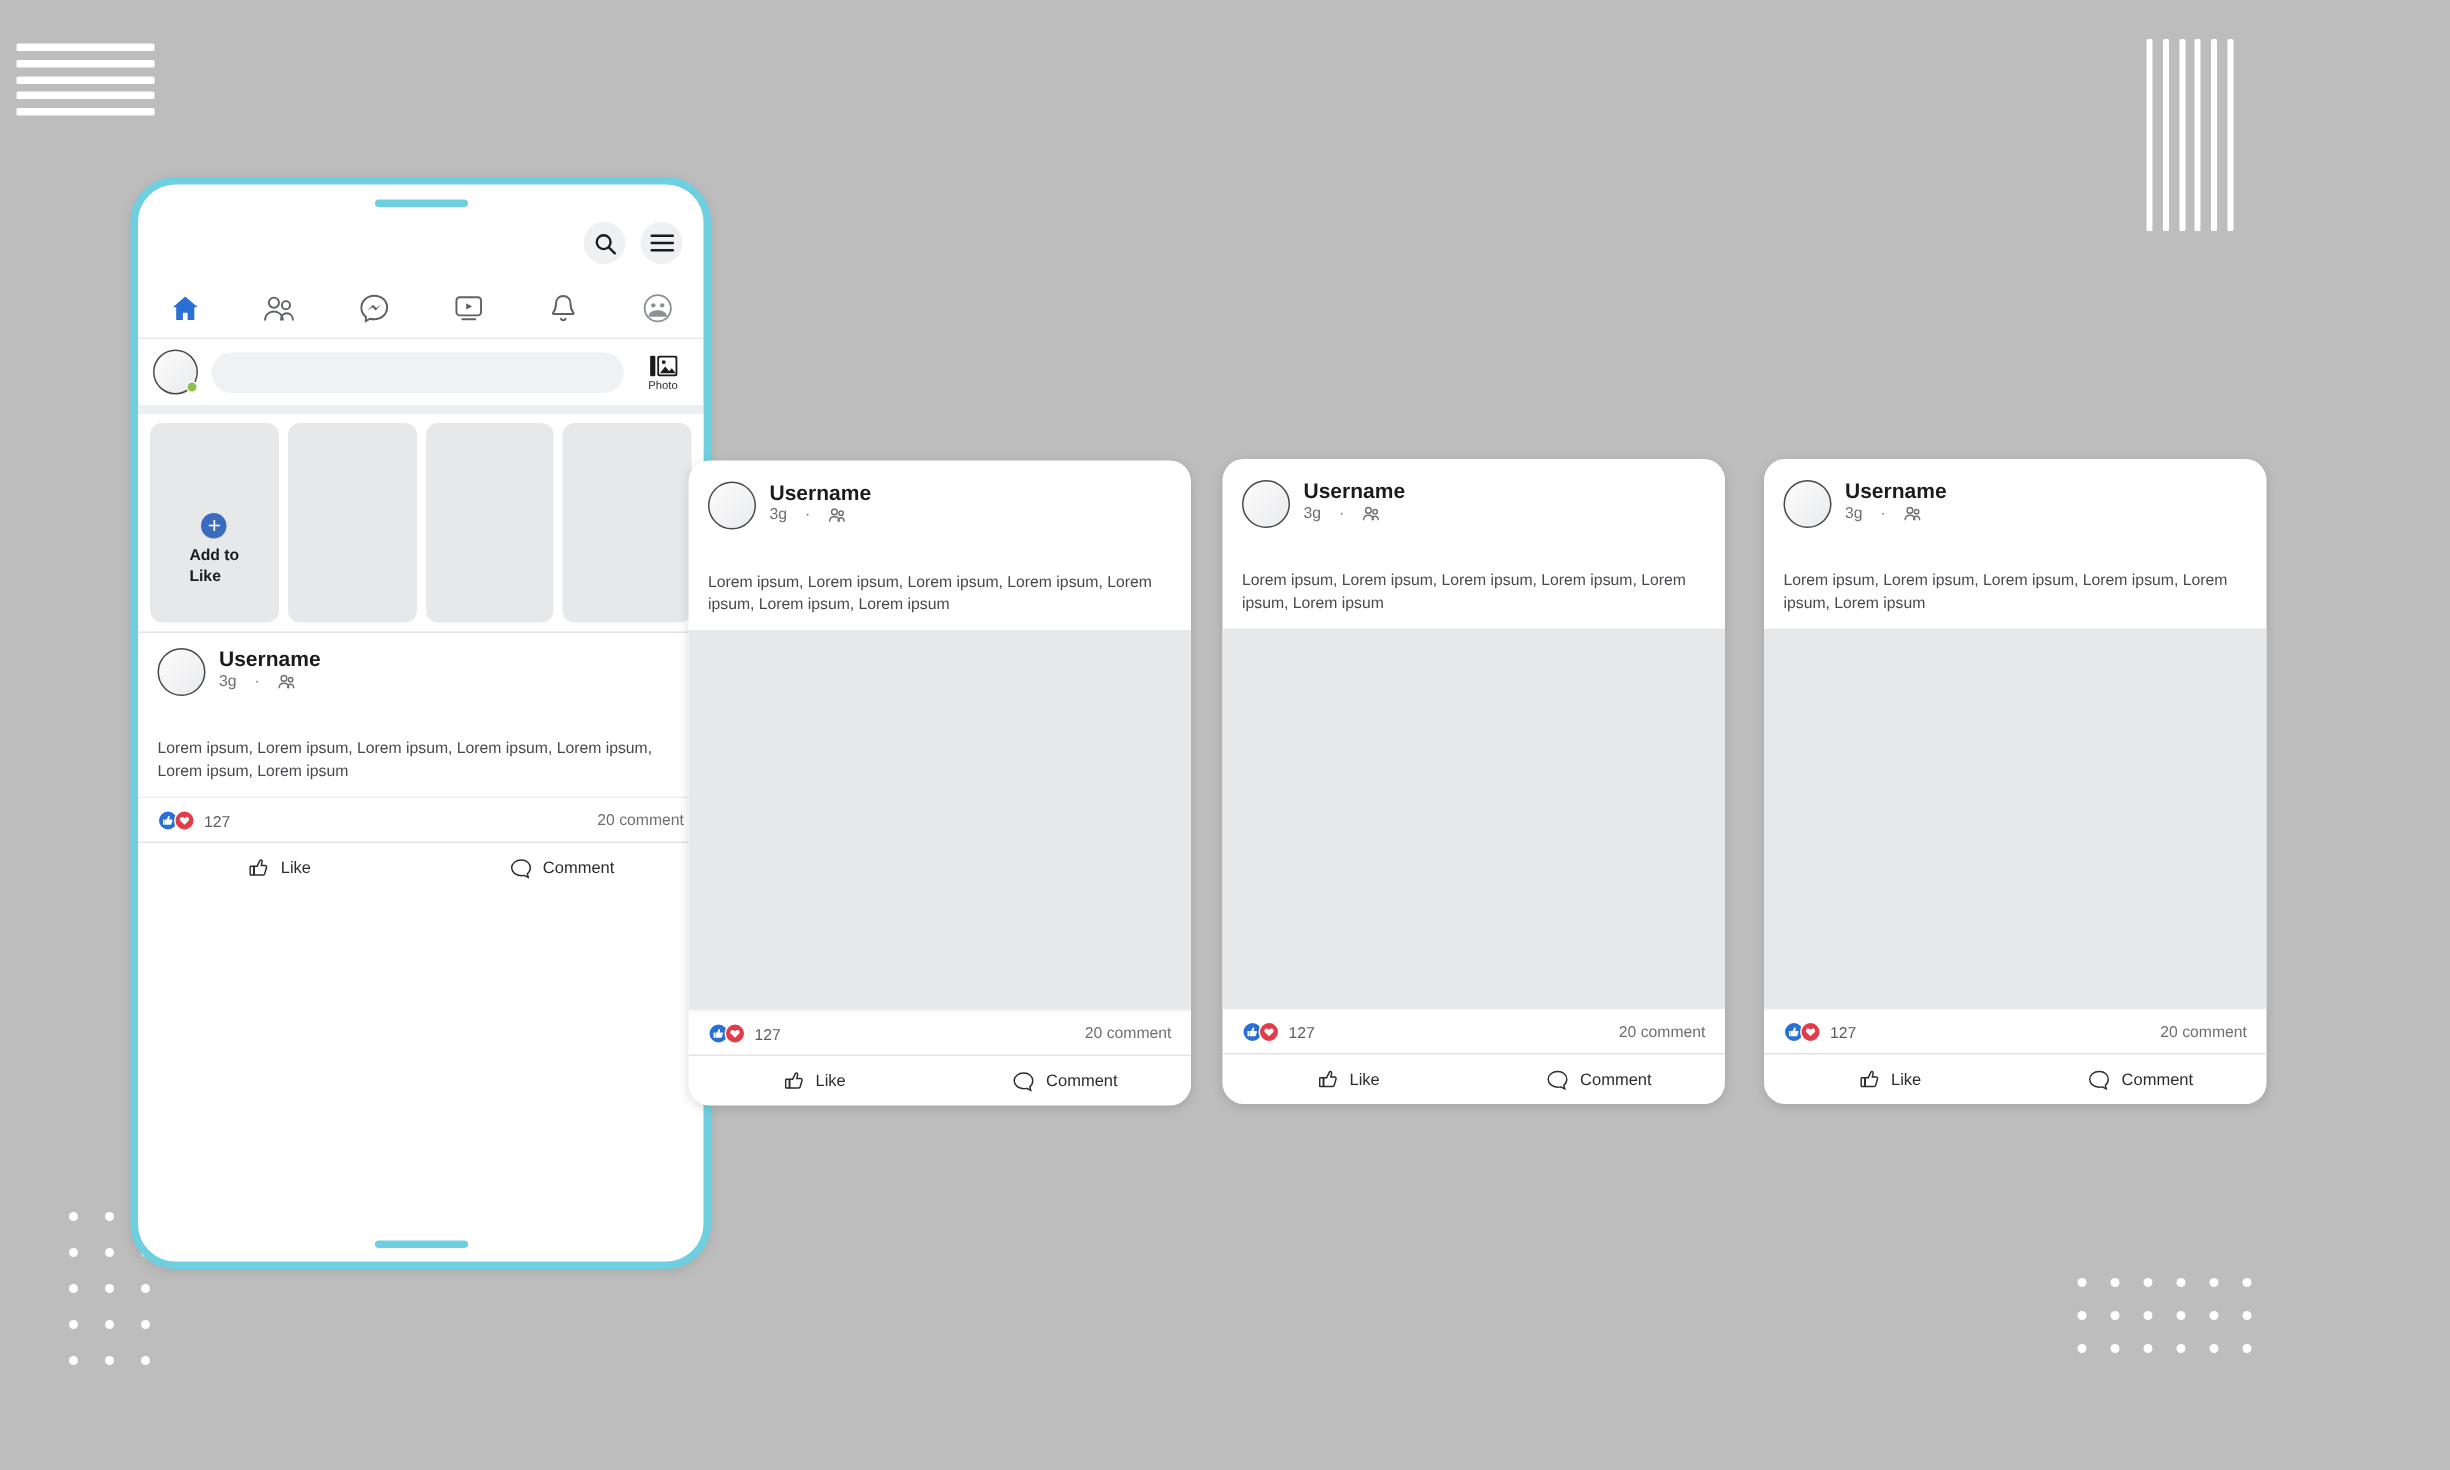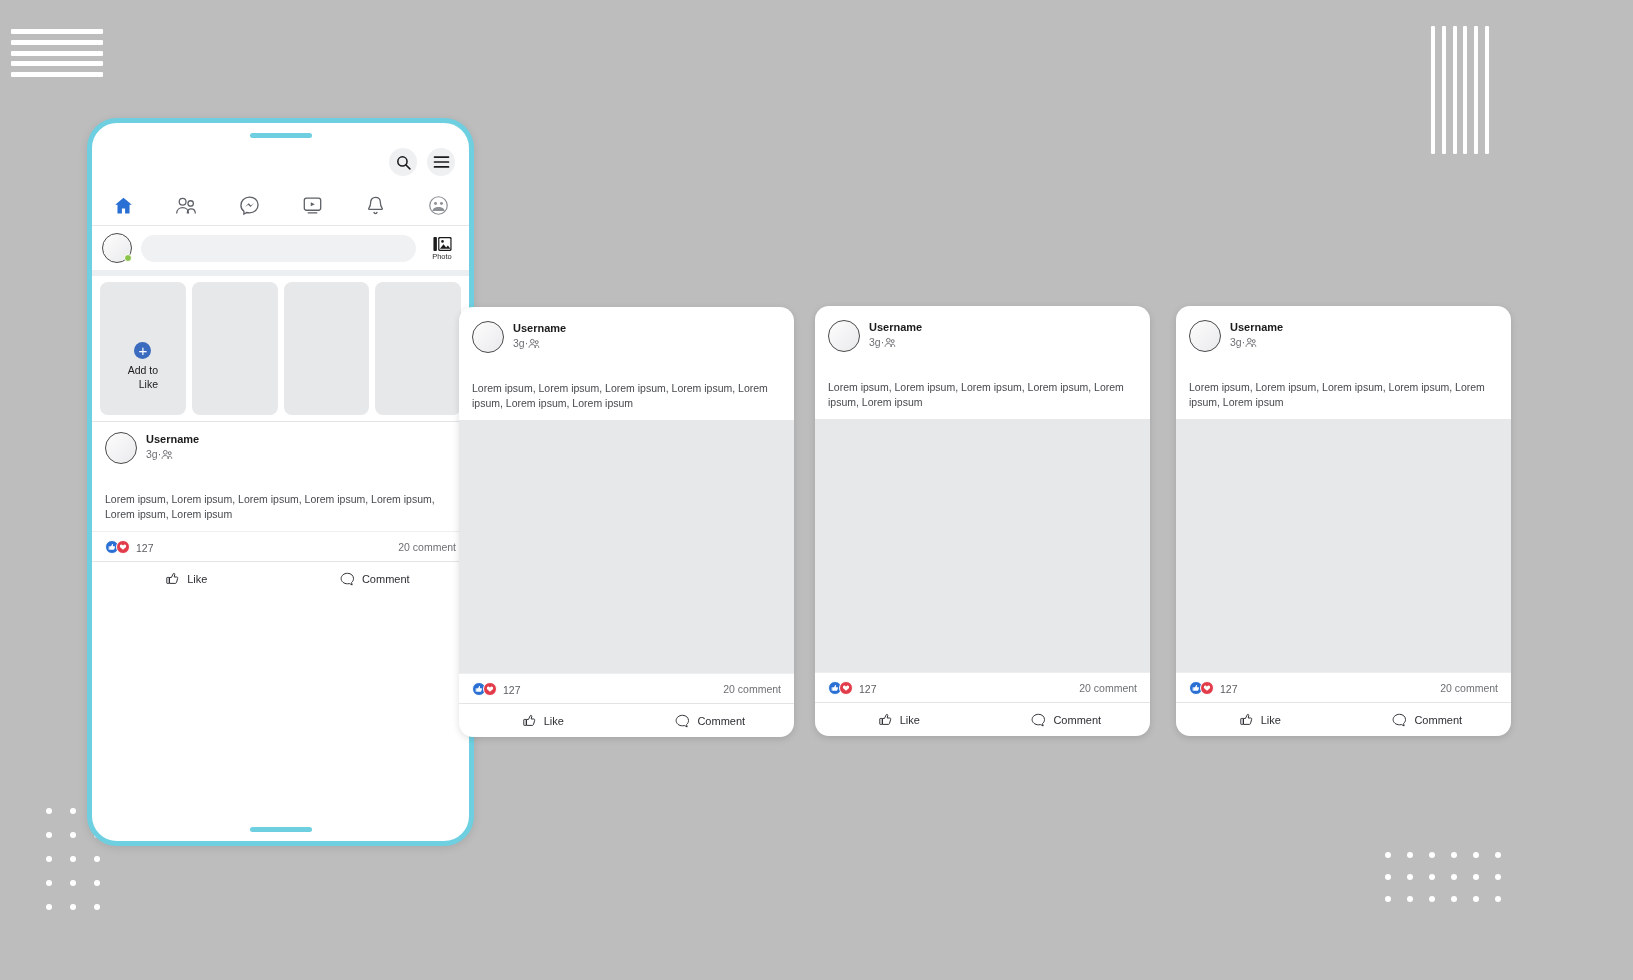--- a/index.html
+++ b/index.html
@@ -54,27 +54,27 @@
   .photo-btn { width: 34px; display: flex; flex-direction: column; align-items: center; gap: 1px; }
   .photo-btn .plabel { font-size: 7.5px; color: #2e2e2e; line-height: 1; }
 
   .stories { display: flex; gap: 6px; padding: 6px 8px 6px 8px; background: #ffffff; }
   .story { flex: 1; height: 133px; border-radius: 8px; background: #e7e8ea; position: relative; }
   .story.add { display: flex; flex-direction: column; align-items: center; justify-content: flex-end;
     padding-bottom: 24px; }
   .plus-circle { width: 17px; height: 17px; border-radius: 50%; background: #3b6bbf;
     display: flex; align-items: center; justify-content: center; margin-bottom: 4px; }
   .plus-circle::before { content: "+"; color: #fff; font-size: 15px; line-height: 13px; font-weight: 400; }
-  .add-label { font-size: 10.5px; font-weight: normal; color: #1b1b1b; text-align: right; line-height: 14px; }
+  .add-label { font-size: 10.5px; font-weight: bold; color: #1b1b1b; text-align: left; line-height: 14px; }
 
   .post-hd { padding: 10px 13px 0 13px; display: flex; gap: 9px; align-items: flex-start;
     border-top: 1px solid #e3e4e6; }
   .post-hd .avatar { width: 32px; height: 32px; }
-  .uname { font-size: 11px; font-weight: bold; color: #1b1b1b; line-height: 15px; }
-  .meta { font-size: 10.5px; color: #6d6f73; display: flex; align-items: center; gap: 0; line-height: 14px; }
+  .uname { font-size: 14px; font-weight: bold; color: #1b1b1b; line-height: 15px; }
+  .meta { font-size: 10.5px; color: #6d6f73; display: flex; align-items: center; gap: 12px; line-height: 14px; }
   .post-txt { padding: 8px 13px 10px 13px; font-size: 10.5px; color: #46494d; line-height: 14.5px; margin-top: 20px; }
   .post-img { background: #e7e8ea; flex: 1; }
 
   .stats { height: 30px; display: flex; align-items: center; justify-content: space-between;
     padding: 0 13px; border-top: 1px solid #eceef0; }
   .reacts { display: flex; align-items: flex-end; gap: 2px; }
   .rc { width: 14px; height: 14px; border-radius: 50%; display: flex; align-items: center;
     justify-content: center; border: 1.3px solid #fff; }
   .rc.like { background: #2a70d4; }
   .rc.love { background: #e23b49; margin-left: -5px; }

